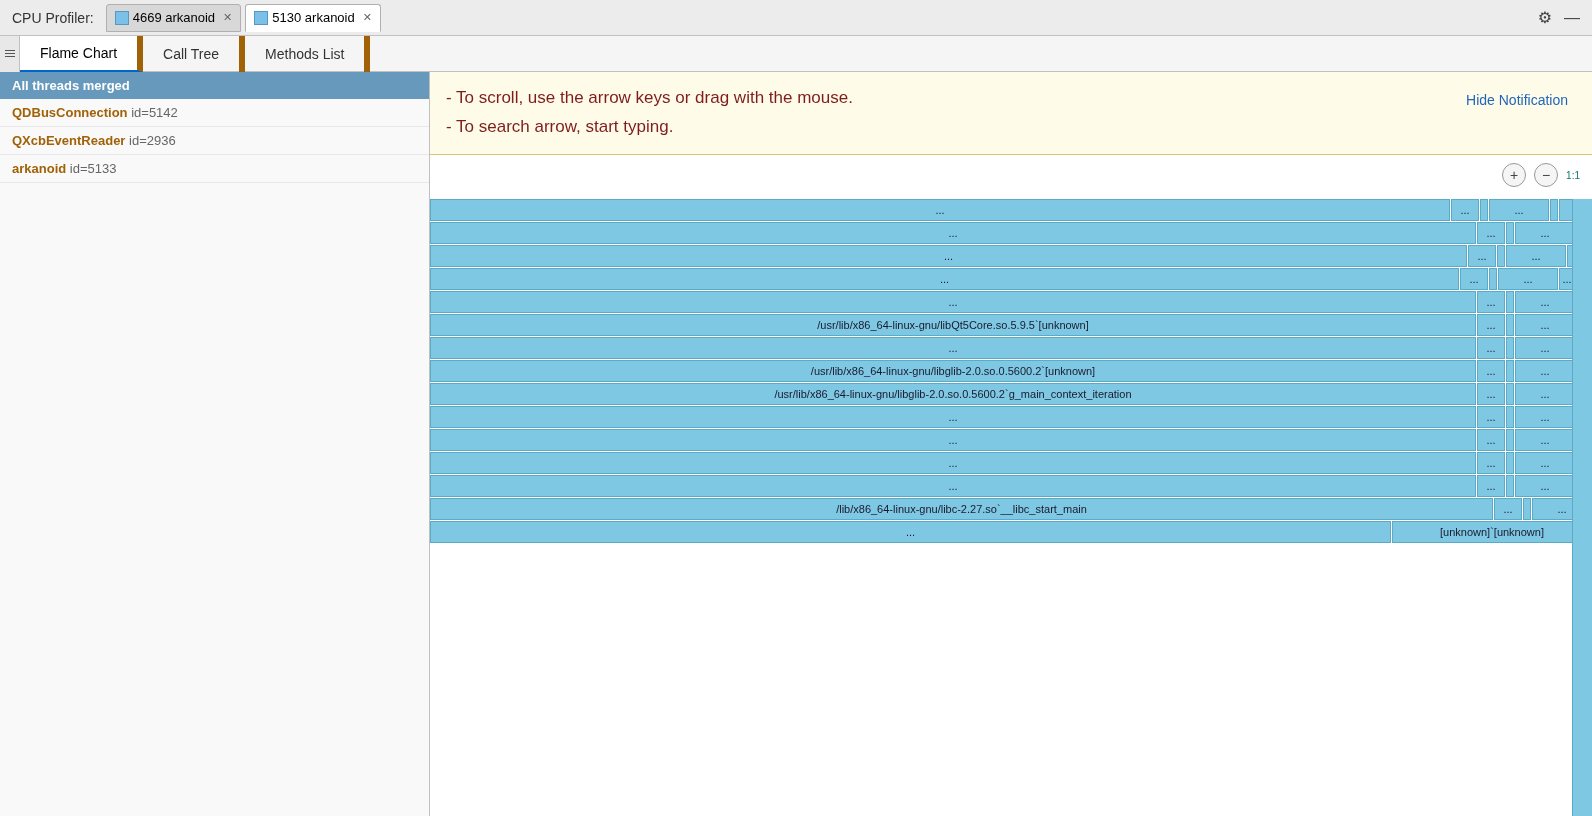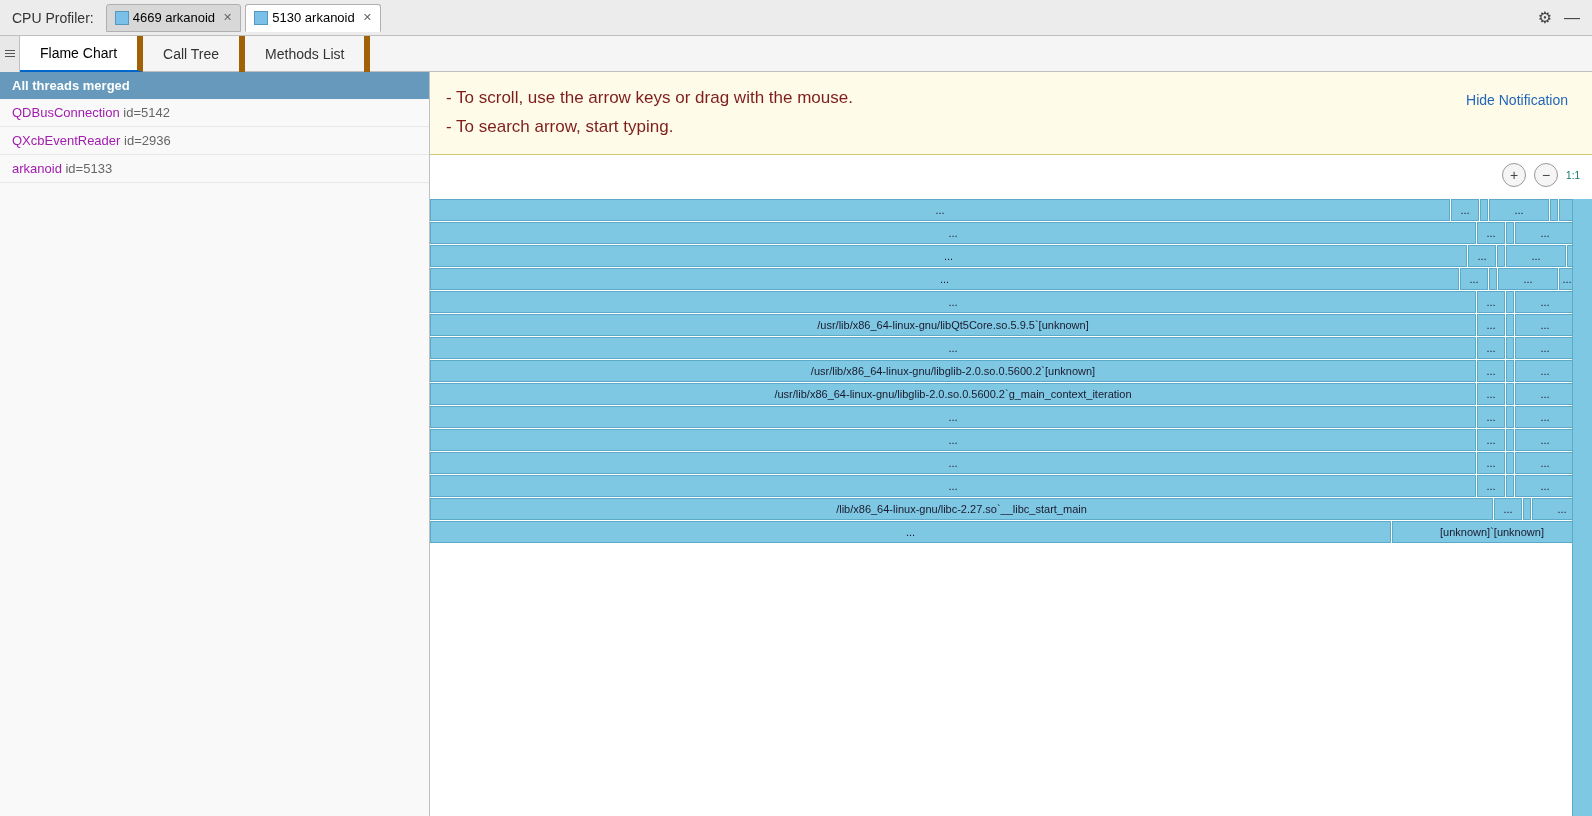--- a/index.html
+++ b/index.html
@@ -144,22 +144,22 @@
       font-size: 13px;
       padding: 6px 12px;
     }
     .sidebar-item {
       padding: 6px 12px;
       font-size: 13px;
       border-bottom: 1px solid #e8e8e8;
       cursor: pointer;
     }
     .sidebar-item .item-name {
-      font-weight: normal;
-      color: #a21caf;
+      font-weight: bold;
+      color: #a16207;
     }
     .sidebar-item .item-id {
       color: #666;
       font-weight: normal;
     }
 
     
     .content-area {
       flex: 1;
       display: flex;

